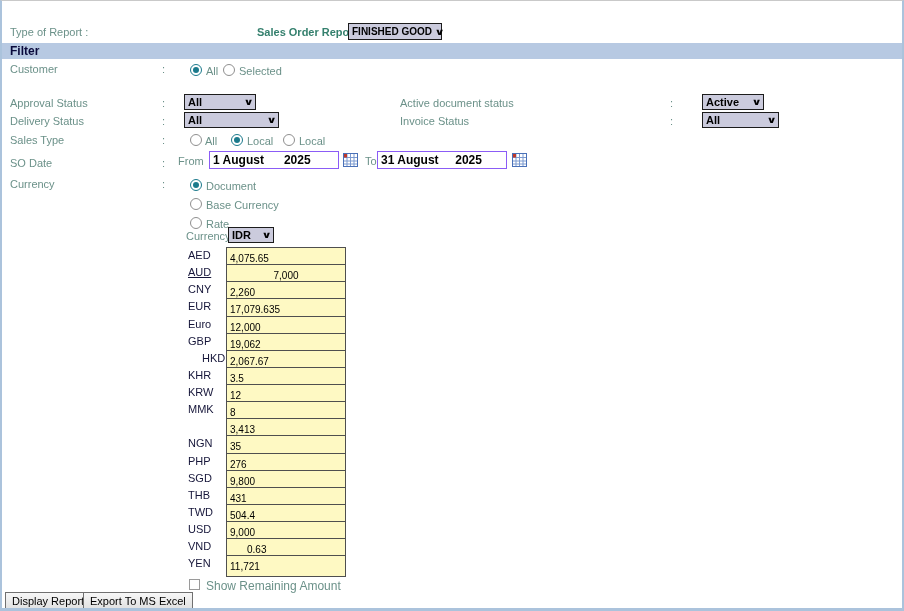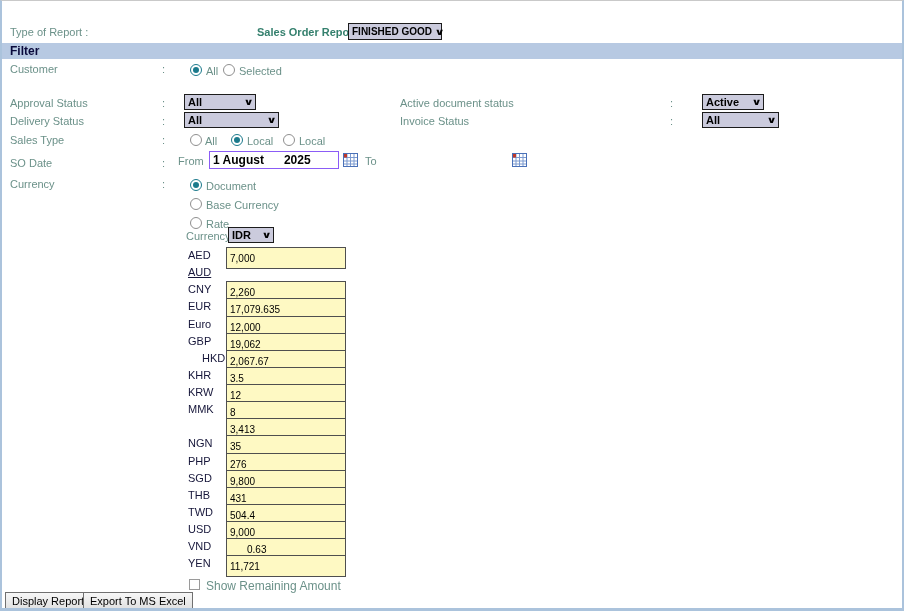--- a/index.html
+++ b/index.html
@@ -129,20 +129,21 @@
       <line x1="4" y1="1" x2="4" y2="13" stroke="#7d9bd0"></line>
       <line x1="7.5" y1="1" x2="7.5" y2="13" stroke="#7d9bd0"></line>
       <line x1="11" y1="1" x2="11" y2="13" stroke="#7d9bd0"></line>
       <line x1="1" y1="4.5" x2="14" y2="4.5" stroke="#7d9bd0"></line>
       <line x1="1" y1="8" x2="14" y2="8" stroke="#7d9bd0"></line>
       <line x1="1" y1="11" x2="14" y2="11" stroke="#7d9bd0"></line>
       <rect x="1" y="1" width="3" height="3.5" fill="#c0392b"></rect>
     </svg>
   </span>
   <span class="lbl" style="left:363px; top:154px;">To</span>
+  <input class="date-input" style="left: 375px; top: 150px;" value="31 August     2025">
   <span class="cal" style="left:510px; top:152px;">
     <svg width="15" height="14" viewBox="0 0 15 14">
       <rect x="0.5" y="0.5" width="14" height="13" fill="#ffffff" stroke="#4a71b8"></rect>
       <line x1="4" y1="1" x2="4" y2="13" stroke="#7d9bd0"></line>
       <line x1="7.5" y1="1" x2="7.5" y2="13" stroke="#7d9bd0"></line>
       <line x1="11" y1="1" x2="11" y2="13" stroke="#7d9bd0"></line>
       <line x1="1" y1="4.5" x2="14" y2="4.5" stroke="#7d9bd0"></line>
       <line x1="1" y1="8" x2="14" y2="8" stroke="#7d9bd0"></line>
       <line x1="1" y1="11" x2="14" y2="11" stroke="#7d9bd0"></line>
       <rect x="1" y="1" width="3" height="3.5" fill="#c0392b"></rect>
@@ -160,21 +161,21 @@
   <span class="lbl" style="left:184px; top:229px;">Currency</span>
   <div class="dd" style="left:226px; top:226px; width:46px;">
     <span>IDR</span>
     <span class="chev">∨</span>
   </div>
 
   <div>
     <span class="darklbl" style="left:186px; top:248px;">AED</span>
     <input class="cur-input" style="left: 224px; top: 246px;" value="4,075.65">
     <span class="darklbl" style="left:186px; top:265px;text-decoration:underline;">AUD</span>
-    <input class="cur-input" style="left: 224px; top: 246px;" value="7,000">
+    <input class="cur-input" style="left: 224px; top: 263px; text-align: center;" value="7,000">
     <span class="darklbl" style="left:186px; top:282px;">CNY</span>
     <input class="cur-input" style="left: 224px; top: 280px;" value="2,260">
     <span class="darklbl" style="left:186px; top:299px;">EUR</span>
     <input class="cur-input" style="left: 224px; top: 297px;" value="17,079.635">
     <span class="darklbl" style="left:186px; top:317px;">Euro</span>
     <input class="cur-input" style="left: 224px; top: 315px;" value="12,000">
     <span class="darklbl" style="left:186px; top:334px;">GBP</span>
     <input class="cur-input" style="left: 224px; top: 332px;" value="19,062">
     <span class="darklbl" style="left:200px; top:351px;">HKD</span>
     <input class="cur-input" style="left: 224px; top: 349px;" value="2,067.67">

